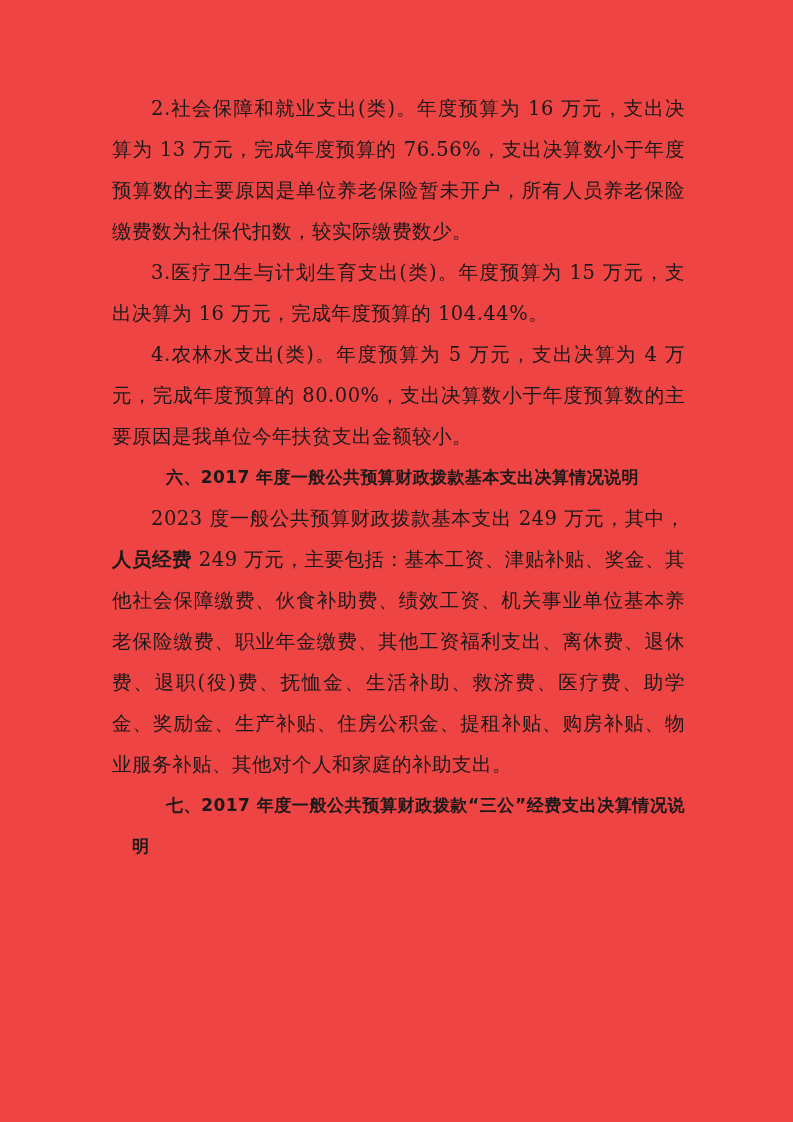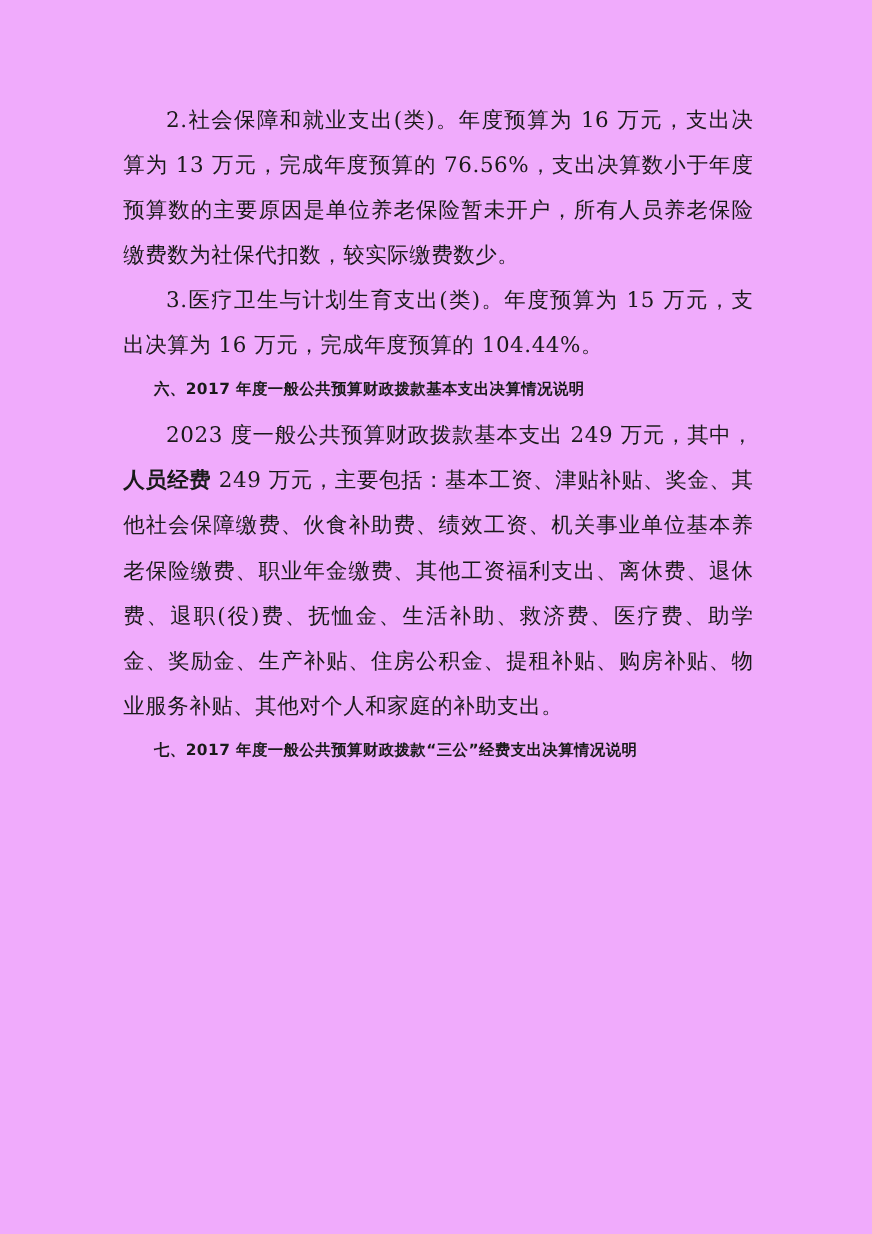--- a/index.html
+++ b/index.html
@@ -4,21 +4,21 @@
 <style>
   html, body {
     margin: 0;
     padding: 0;
     background: #ffffff;
   }
   .page {
     position: relative;
     width: 793px;
     height: 1122px;
-    background: #f0abfc;
+    background: #ef4444;
     box-sizing: border-box;
     padding: 88px 108px 60px 112px;
     font-family: "DejaVu Serif", "Liberation Serif", serif;
     color: #1a1a1a;
     overflow: hidden;
   }
   .doc-body {
     font-size: 19.5px;
     line-height: 41px;
     text-align: justify;
@@ -29,41 +29,43 @@
   }
   .para {
     text-indent: 2em;
     letter-spacing: 0.5px;
   }
   .heading {
     font-weight: bold;
     text-indent: 2em;
     letter-spacing: 0.4px;
     font-family: "DejaVu Sans", "Liberation Sans", sans-serif;
-    font-size: 14px;
+    font-size: 17px;
+    margin-left: 20px;
   }
   .subheading {
     text-indent: 2em;
     letter-spacing: 0.5px;
   }
   .bold-inline {
     font-weight: bold;
     font-family: "DejaVu Sans", "Liberation Sans", sans-serif;
   }
 </style>
 </head>
 <body>
 
 <div class="page">
   <div class="doc-body">
 
     <p class="para">2.社会保障和就业支出(类)。年度预算为 16 万元，支出决算为 13 万元，完成年度预算的 76.56%，支出决算数小于年度预算数的主要原因是单位养老保险暂未开户，所有人员养老保险缴费数为社保代扣数，较实际缴费数少。</p>
 
     <p class="para">3.医疗卫生与计划生育支出(类)。年度预算为 15 万元，支出决算为 16 万元，完成年度预算的 104.44%。</p>
 
+    <p class="para">4.农林水支出(类)。年度预算为 5 万元，支出决算为 4 万元，完成年度预算的 80.00%，支出决算数小于年度预算数的主要原因是我单位今年扶贫支出金额较小。</p>
 
     <p class="heading">六、2017 年度一般公共预算财政拨款基本支出决算情况说明</p>
 
     <p class="para">
       <span>2023 度一般公共预算财政拨款基本支出 249 万元，其中，</span><span class="bold-inline">人员经费</span><span> 249 万元，主要包括：基本工资、津贴补贴、奖金、其他社会保障缴费、伙食补助费、绩效工资、机关事业单位基本养老保险缴费、职业年金缴费、其他工资福利支出、离休费、退休费、退职(役)费、抚恤金、生活补助、救济费、医疗费、助学金、奖励金、生产补贴、住房公积金、提租补贴、购房补贴、物业服务补贴、其他对个人和家庭的补助支出。</span>
     </p>
 
     <p class="heading">七、2017 年度一般公共预算财政拨款“三公”经费支出决算情况说明</p>
 
 

